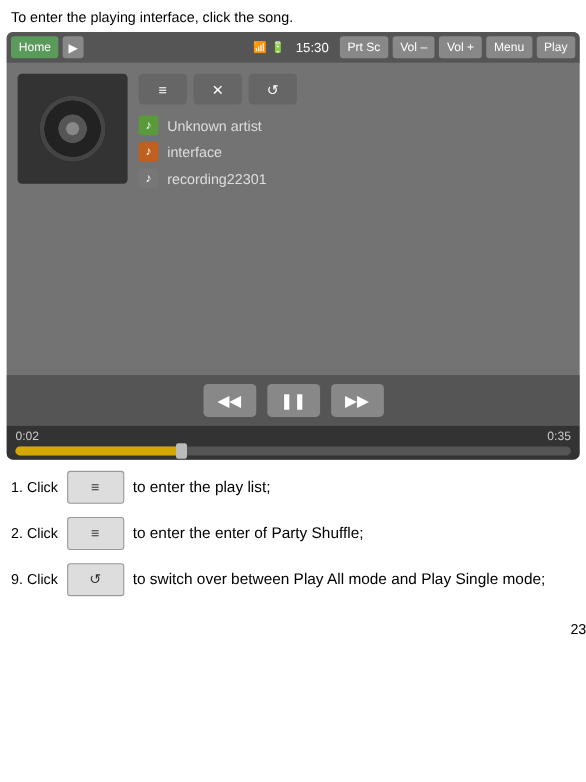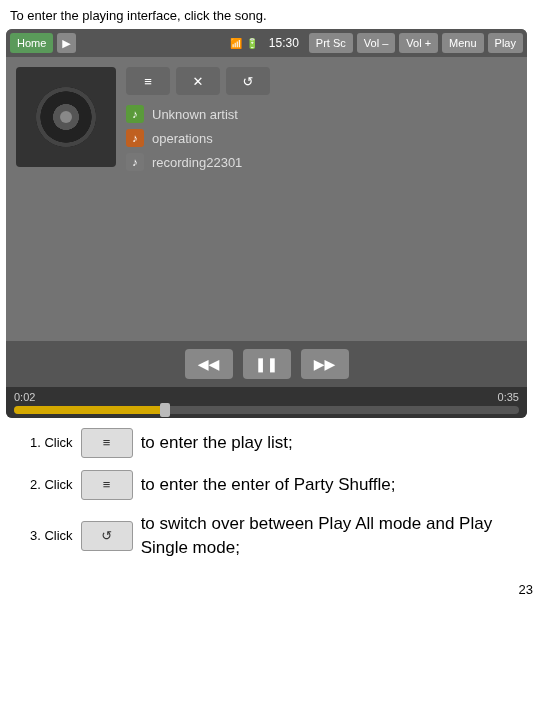--- a/index.html
+++ b/index.html
@@ -215,36 +215,35 @@
       background: #bbb;
       border-radius: 2px;
       position: absolute;
       top: -3px;
       left: 29%;
     }
 
     
     .instructions {
       padding: 10px 10px 6px 10px;
-      margin-left: 20px;
     }
     .instr-item {
       display: flex;
       align-items: center;
       gap: 8px;
       margin-bottom: 12px;
       font-size: 13px;
       line-height: 1.4;
     }
     .instr-label {
       font-size: 13px;
       white-space: nowrap;
     }
     .instr-text {
-      font-size: 17px;
+      font-size: 14px;
     }
 
     
     .mini-btn-box {
       width: 52px;
       height: 30px;
       background: #ddd;
       border: 1px solid #999;
       border-radius: 3px;
       display: flex;
@@ -297,21 +296,21 @@
         <button class="ctrl-btn">↺</button>
       </div>
 
       <div class="track-item">
         <div class="track-icon green">♪</div>
         <span>Unknown artist</span>
       </div>
 
       <div class="track-item">
         <div class="track-icon orange">♪</div>
-        <span>operations</span>
+        <span>interface</span>
       </div>
 
       <div class="track-item">
         <div class="track-icon gray">♪</div>
         <span>recording22301</span>
       </div>
     </div>
   </div>
 
   <div class="player-empty"></div>
@@ -342,21 +341,21 @@
     <span class="instr-text">to enter the play list;</span>
   </div>
 
   <div class="instr-item">
     <span class="instr-label">2. Click</span>
     <div class="mini-btn-box">≡</div>
     <span class="instr-text">to enter the enter of Party Shuffle;</span>
   </div>
 
   <div class="instr-item">
-    <span class="instr-label">3. Click</span>
+    <span class="instr-label">9. Click</span>
     <div class="mini-btn-box">↺</div>
     <span class="instr-text">to switch over between Play All mode and Play Single mode;</span>
   </div>
 
 
 </div>
 
 <div class="page-num">23</div>
 
 </body></html>

